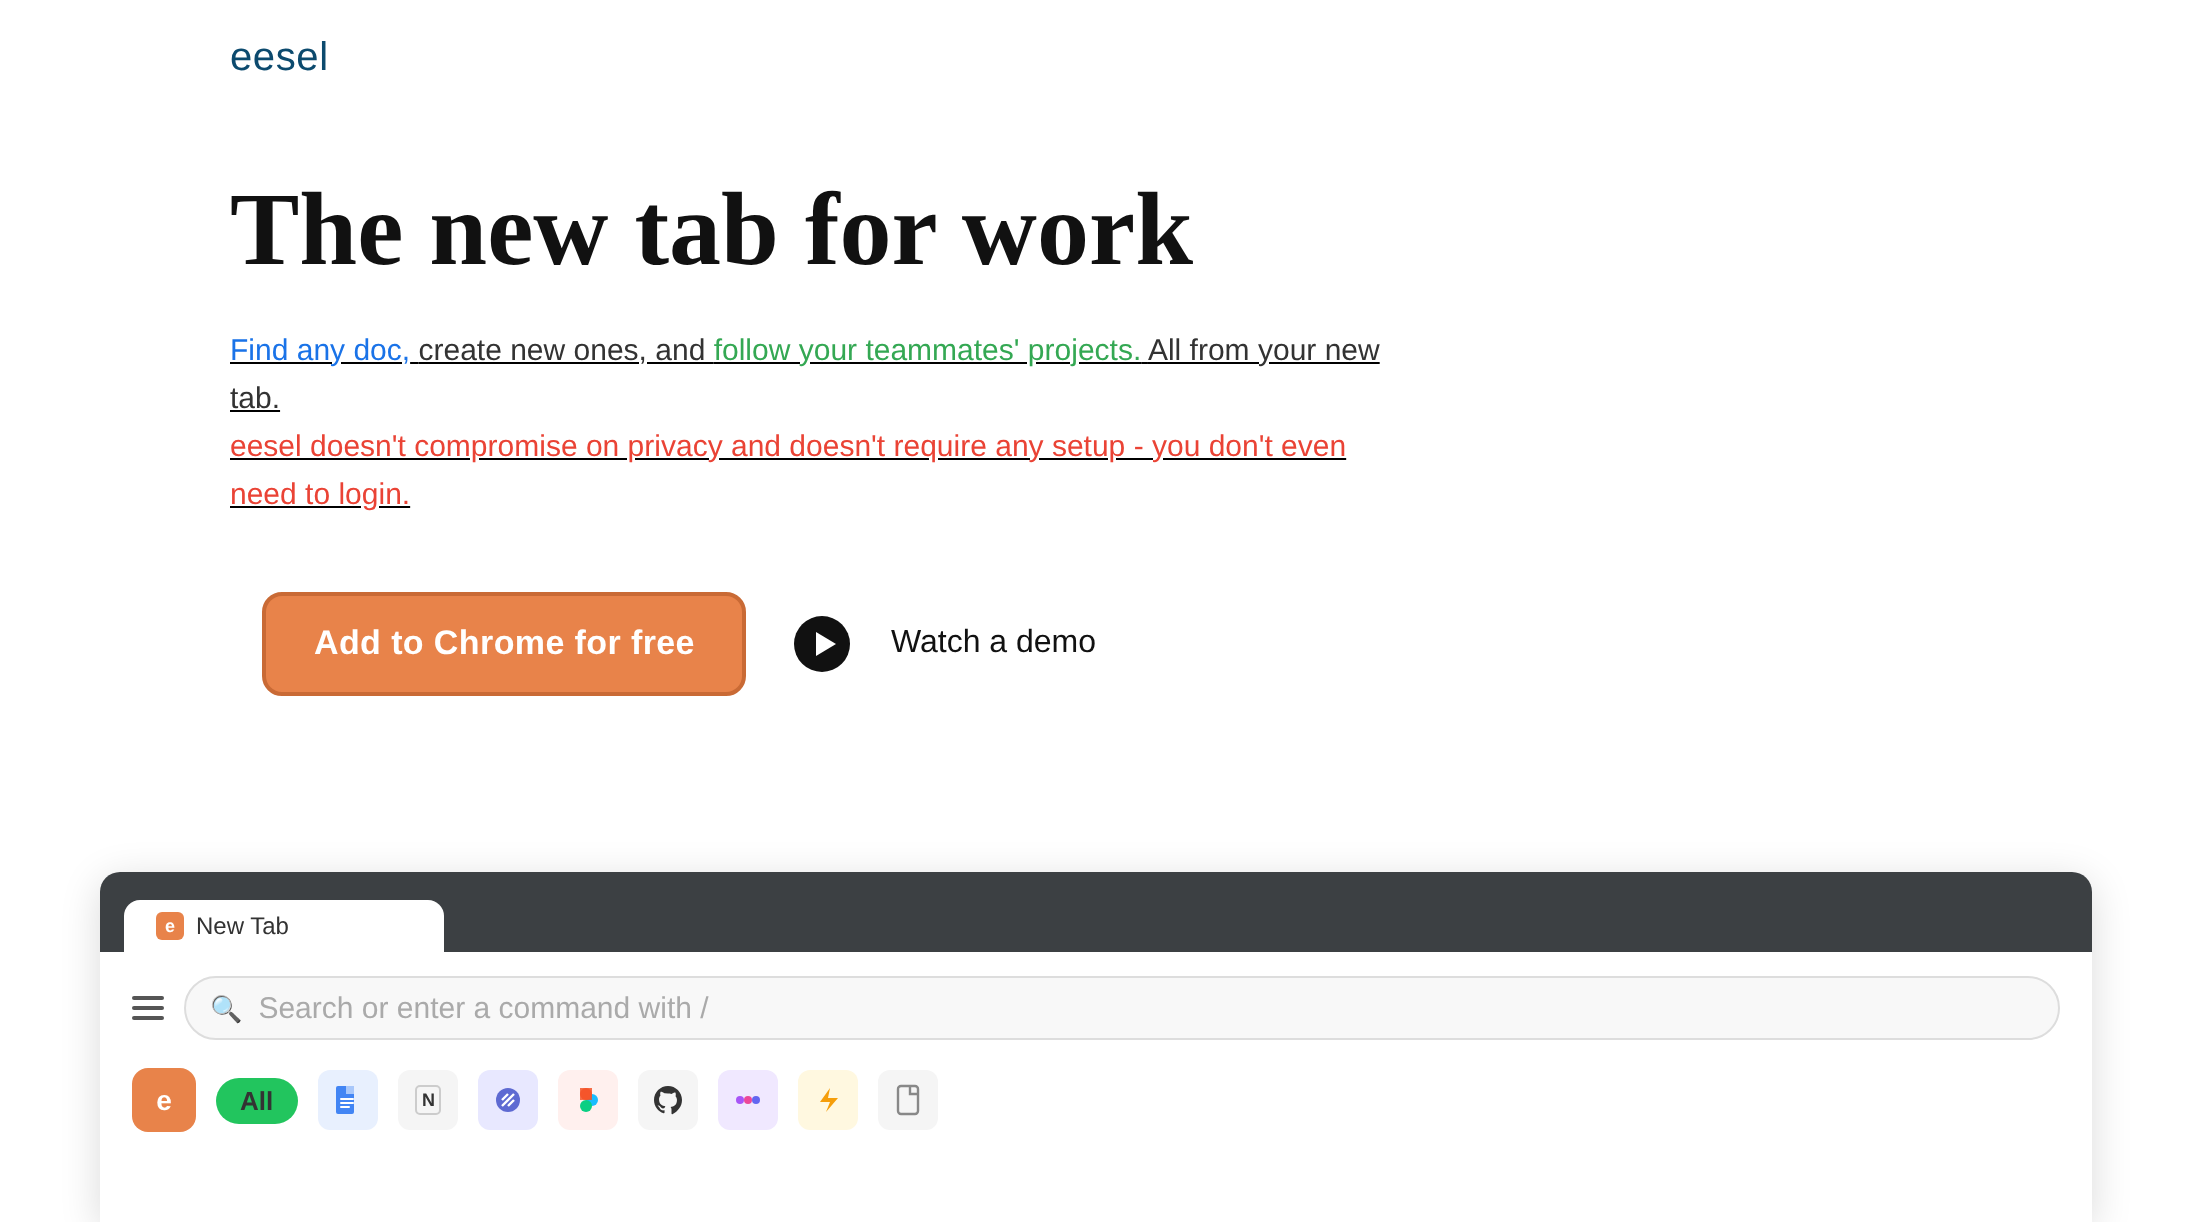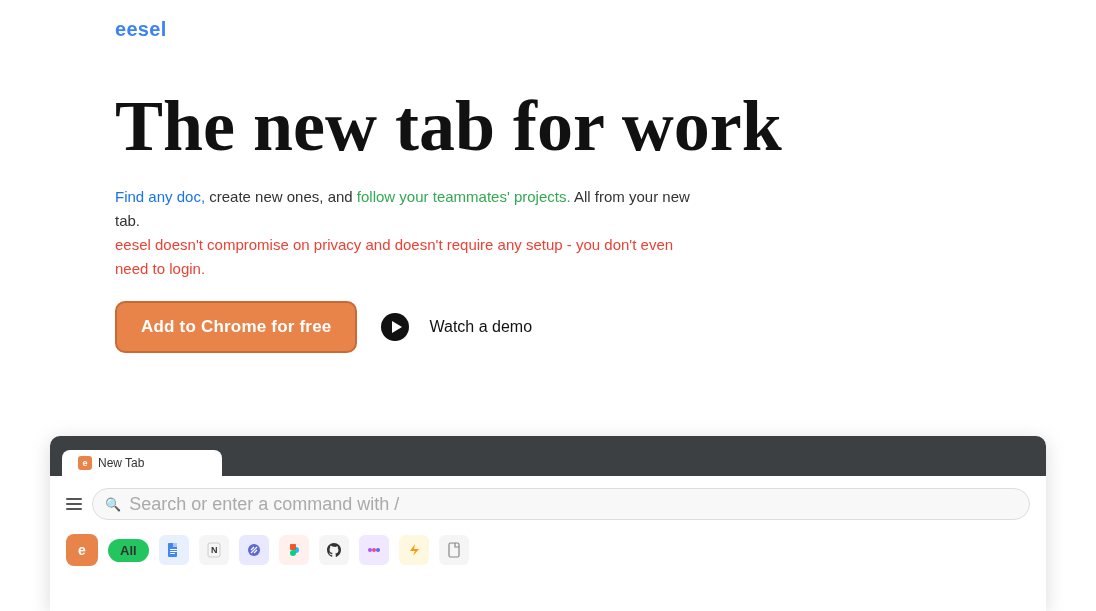--- a/index.html
+++ b/index.html
@@ -13,63 +13,65 @@
       position: relative;
     }
 
     
     .header {
       padding: 18px 115px;
     }
 
     .logo {
       font-size: 20px;
-      font-weight: 700;
-      color: #3b82f6;
+      font-weight: 400;
+      color: #0c4a6e;
       letter-spacing: 0.3px;
     }
 
     
     .hero {
       padding: 30px 115px 0 115px;
     }
 
     .hero-title {
-      font-size: 72px;
+      font-size: 52px;
       font-weight: 900;
       color: #111;
       line-height: 1.05;
       font-family: Georgia, 'Times New Roman', serif;
       margin-bottom: 20px;
       max-width: 700px;
     }
 
     .hero-subtitle {
       font-size: 15px;
       line-height: 1.6;
       max-width: 590px;
-      margin-bottom: 20px;
+      margin-bottom: 36px;
+      text-decoration: underline;
     }
 
     .cta-row {
       display: flex;
       align-items: center;
       gap: 24px;
     }
 
     .btn-add-chrome {
       background: #e8834a;
       color: #fff;
       border: 2px solid #c96a35;
       border-radius: 10px;
       padding: 14px 24px;
       font-size: 17px;
       font-weight: 600;
       cursor: pointer;
       letter-spacing: 0.2px;
+      margin-left: 16px;
     }
 
     .btn-watch-demo {
       display: flex;
       align-items: center;
       gap: 20px;
       font-size: 16px;
       font-weight: 500;
       color: #111;
       cursor: pointer;
@@ -179,21 +181,21 @@
       gap: 8px;
       background: #f8f8f8;
     }
 
     .search-icon {
       color: #888;
       font-size: 13px;
     }
 
     .search-placeholder {
-      font-size: 18px;
+      font-size: 15px;
       color: #aaa;
     }
 
     .filter-chips {
       display: flex;
       align-items: center;
       gap: 10px;
     }
 
     

